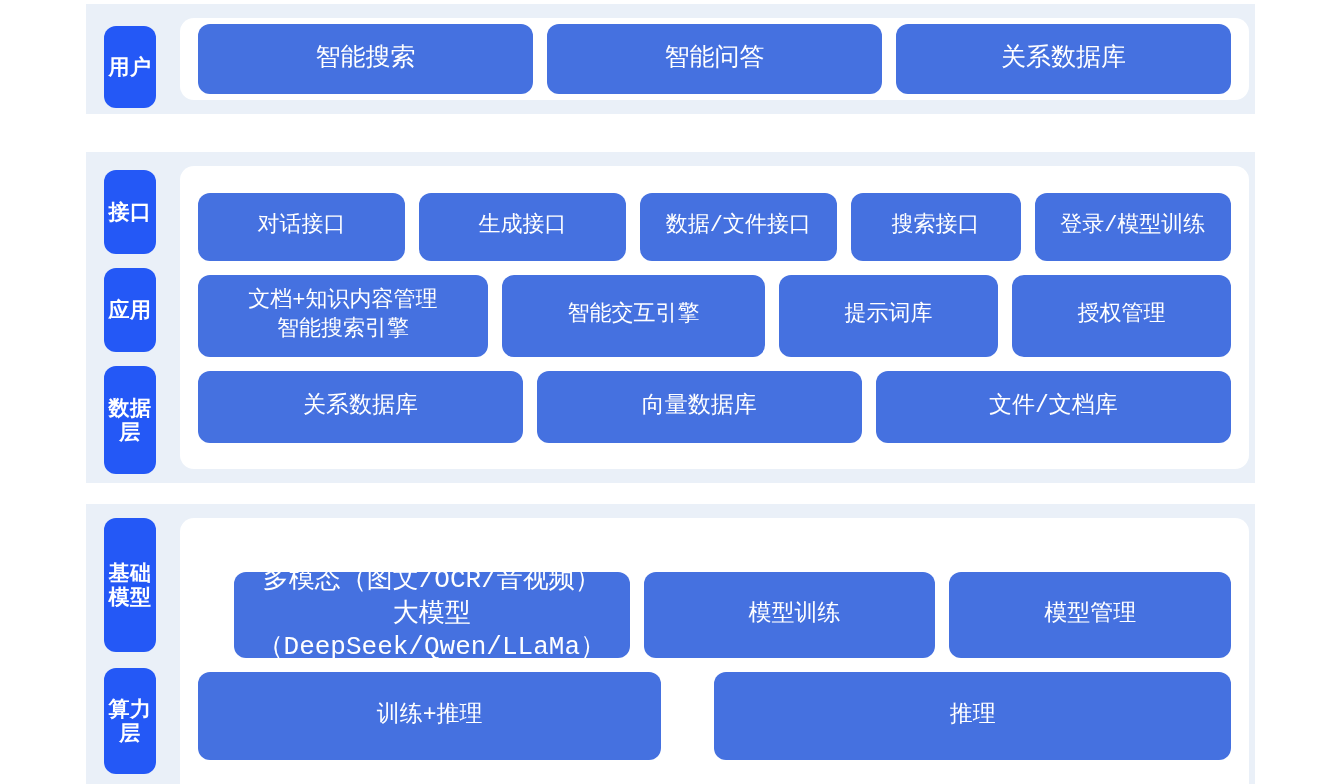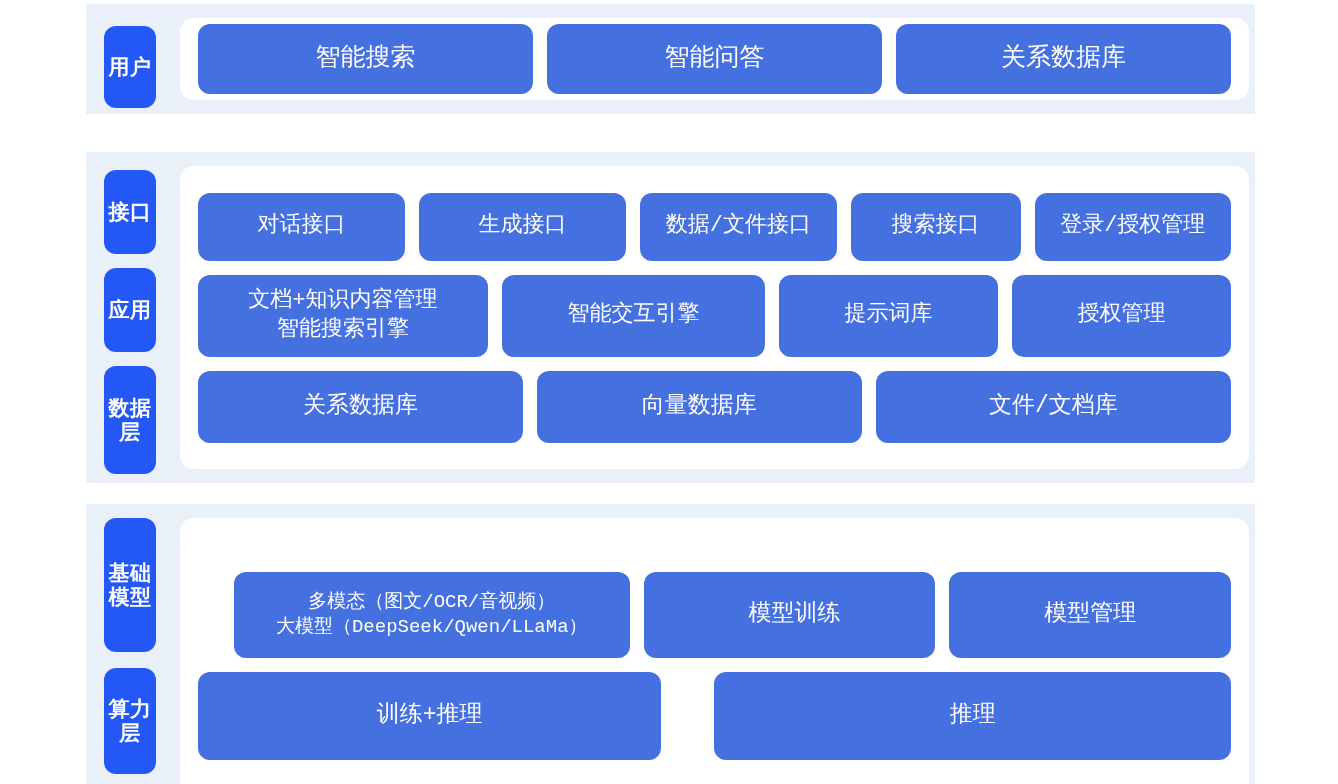--- a/index.html
+++ b/index.html
@@ -112,21 +112,21 @@
   }
 
   
   #row-user .node      { height: 70px; font-size: 25px; }
   #row-interface .node { height: 68px; font-size: 22px; }
   #row-app .node       { height: 82px; font-size: 22px; }
   #row-data .node      { height: 72px; font-size: 23px; }
   #row-model .node     { height: 86px; font-size: 23px; }
   #row-compute .node   { height: 88px; font-size: 23px; }
 
-  #row-model .node.multiline { font-size: 19px; line-height: 1.3; margin-left: 36px; }
+  #row-model .node.multiline { font-size: 26px; line-height: 1.3; margin-left: 36px; }
 </style>
 </head>
 <body>
 
 <div class="canvas">
 
   <div class="band" id="band-user">
     <div class="tab-col">
       <div class="tab" id="tab-user">
         <span>用户</span>
@@ -153,21 +153,21 @@
         <span>数据层</span>
       </div>
     </div>
     <div class="panel">
 
       <div class="row" id="row-interface">
         <div class="node" style="flex:1.06 1 0;">对话接口</div>
         <div class="node" style="flex:1.06 1 0;">生成接口</div>
         <div class="node" style="flex:1.0 1 0;">数据/文件接口</div>
         <div class="node" style="flex:0.85 1 0;">搜索接口</div>
-        <div class="node" style="flex:1.0 1 0;">登录/授权管理</div>
+        <div class="node" style="flex:1.0 1 0;">登录/模型训练</div>
       </div>
 
       <div class="row" id="row-app">
         <div class="node multiline" style="flex:1.22 1 0;">文档+知识内容管理
 智能搜索引擎</div>
         <div class="node" style="flex:1.1 1 0;">智能交互引擎</div>
         <div class="node" style="flex:0.9 1 0;">提示词库</div>
         <div class="node" style="flex:0.9 1 0;">授权管理</div>
       </div>
 

